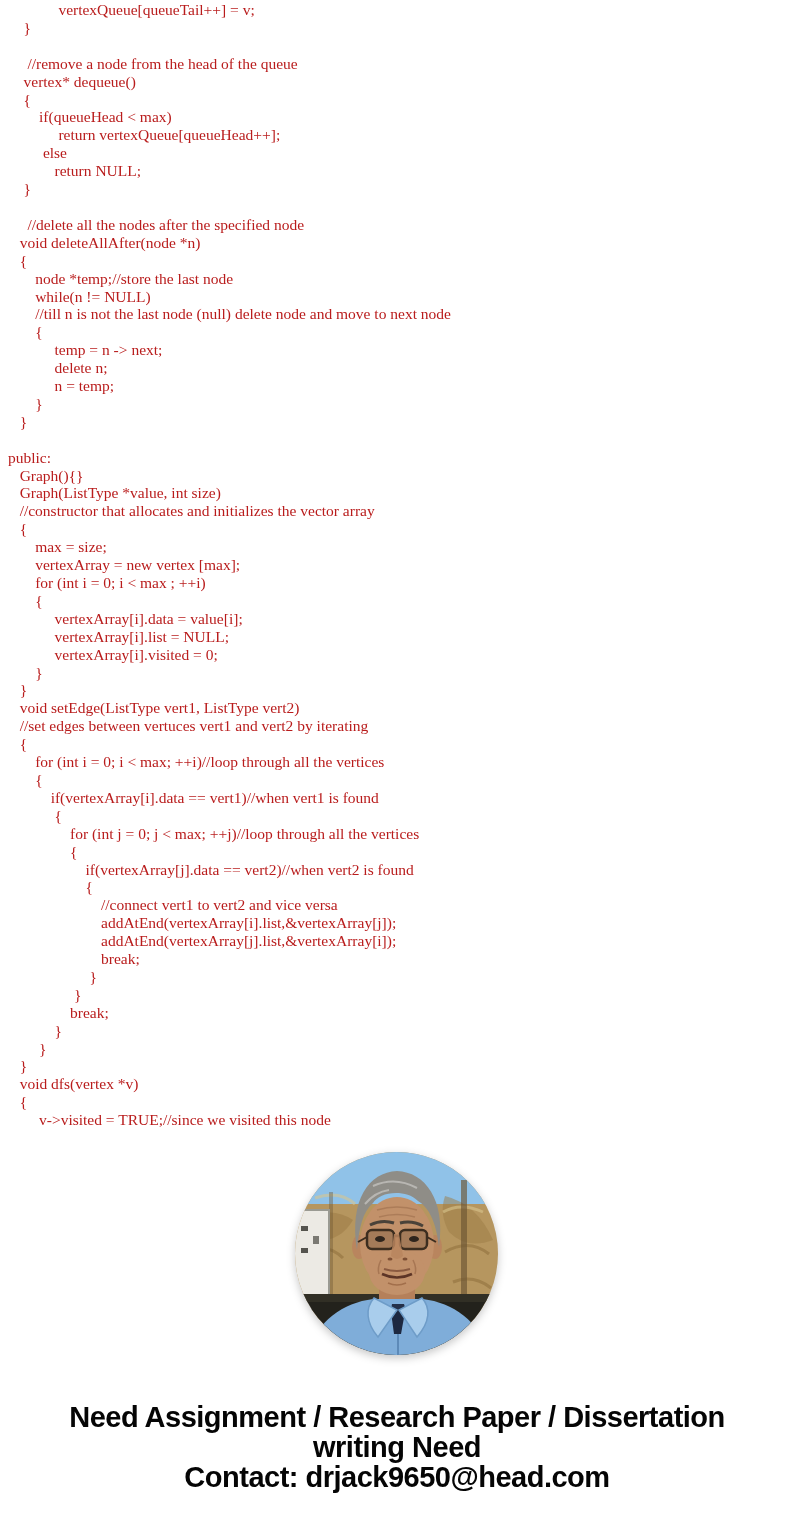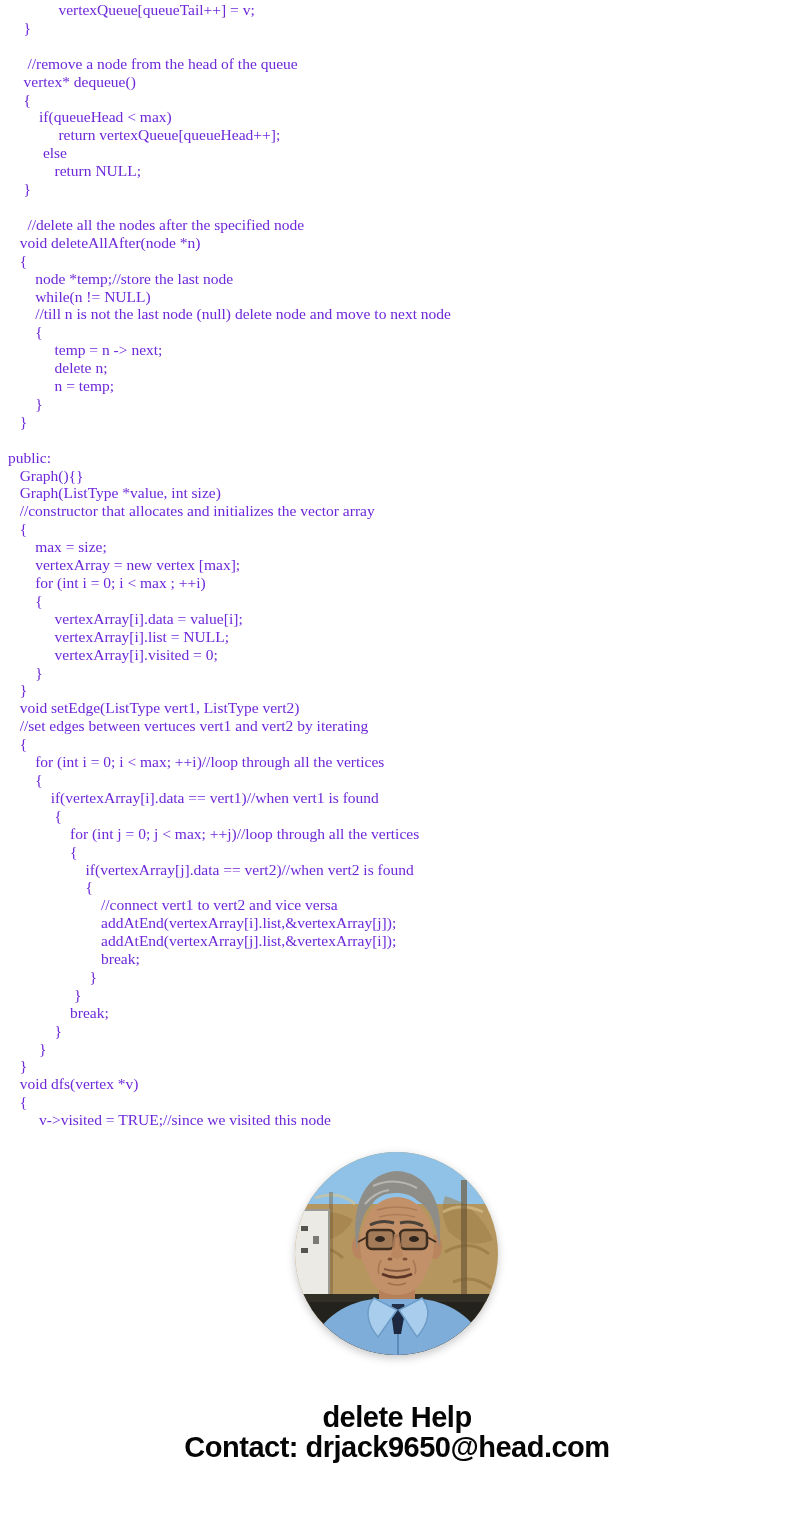--- a/index.html
+++ b/index.html
@@ -14,21 +14,21 @@
     position: absolute;
     top: 0; left: 0; right: 0;
     height: 1127px;
     overflow: hidden;
     padding: 1px 0 0 8px;
   }
   .code-region pre {
     font-family: "Liberation Serif", serif;
     font-size: 15.5px;
     line-height: 17.9px;
-    color: #6d28d9;
+    color: #b91c1c;
     white-space: pre;
   }
   .avatar-wrap {
     position: absolute;
     left: 295px;
     top: 1152px;
     width: 203px;
     height: 203px;
     border-radius: 50%;
     filter: drop-shadow(0 3px 4px rgba(0,0,0,0.22));
@@ -187,15 +187,16 @@
       <path d="M86,108 q-4,8 -2,14 M118,108 q4,8 2,14" stroke="#a06f4d" stroke-width="1.5" fill="none" opacity="0.8"></path>
 
       <path d="M89,117 q13,4 26,0" stroke="#8a5a40" stroke-width="2" fill="none"></path>
       <path d="M87,122 q15,7 30,0" stroke="#5d3526" stroke-width="2.5" fill="none"></path>
       <path d="M93,131 q9,4 18,0" stroke="#9a6744" stroke-width="1.5" fill="none" opacity="0.8"></path>
     </g>
   </svg>
 </div>
 
 <div class="footer">
-  <div>delete Help</div>
+  <div>Need Assignment / Research Paper / Dissertation</div>
+  <div>writing Need</div>
   <div>Contact: drjack9650@head.com</div>
 </div>
 
 </body></html>

